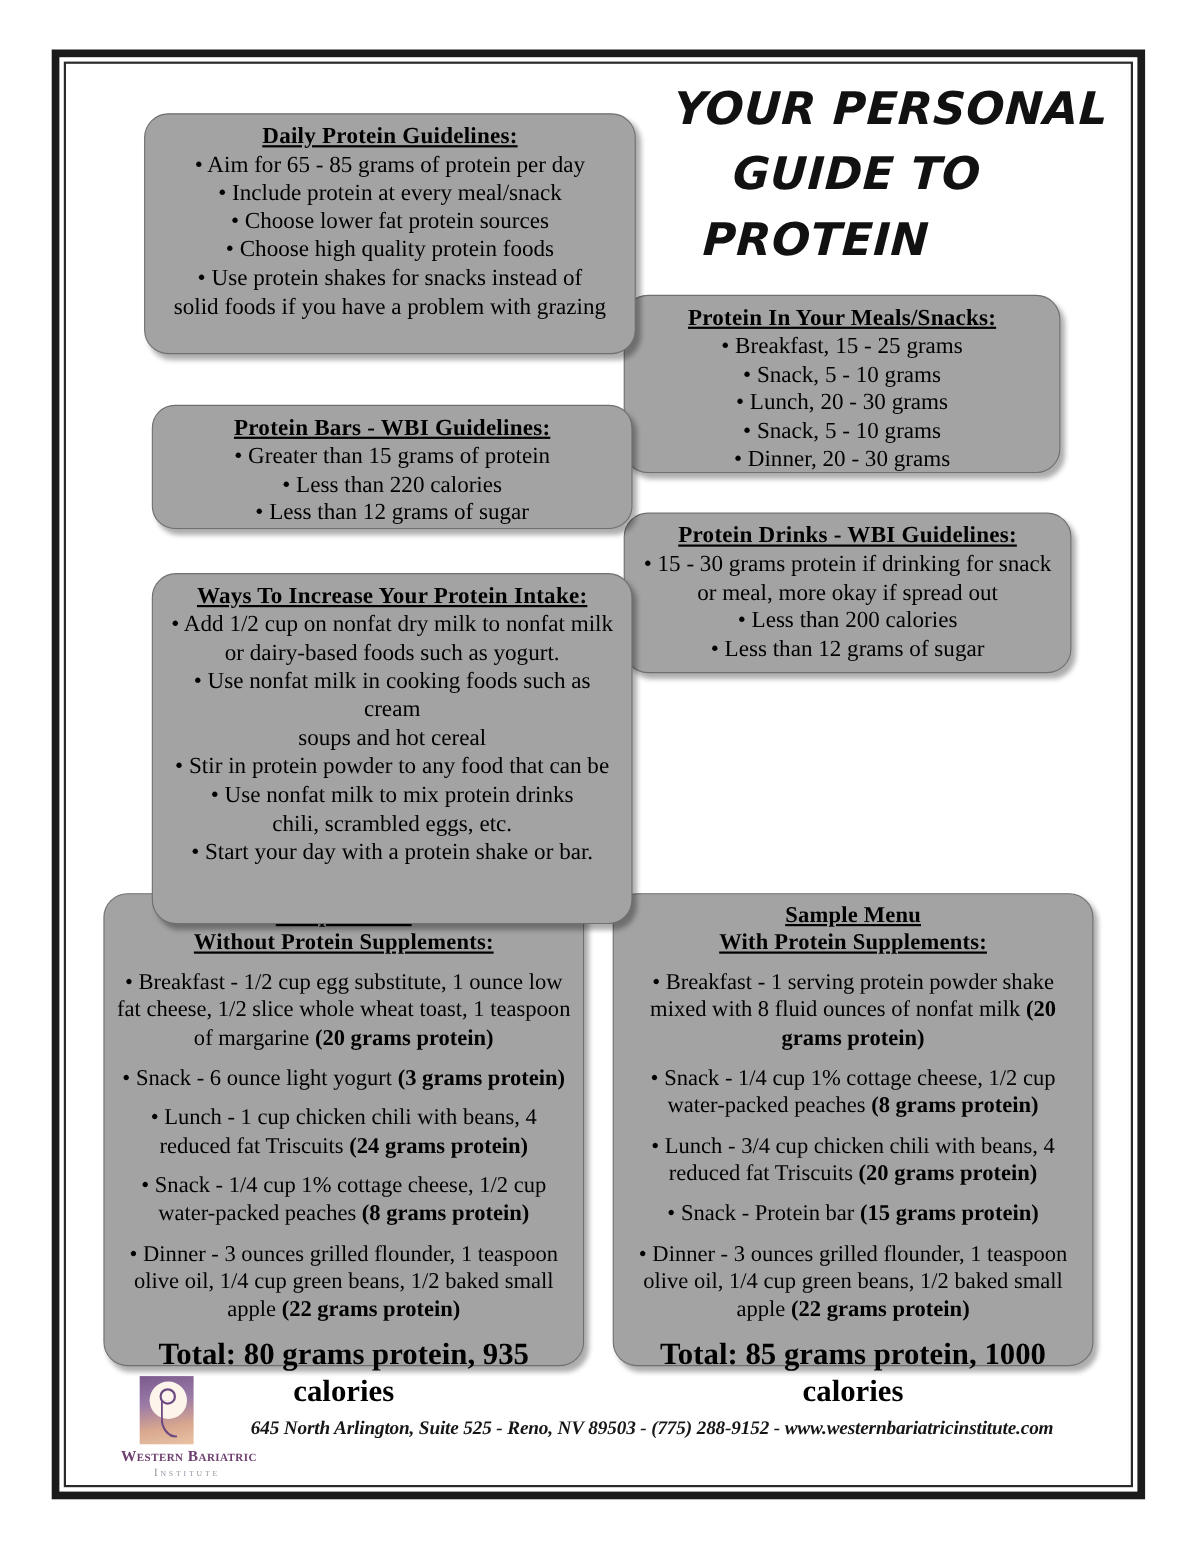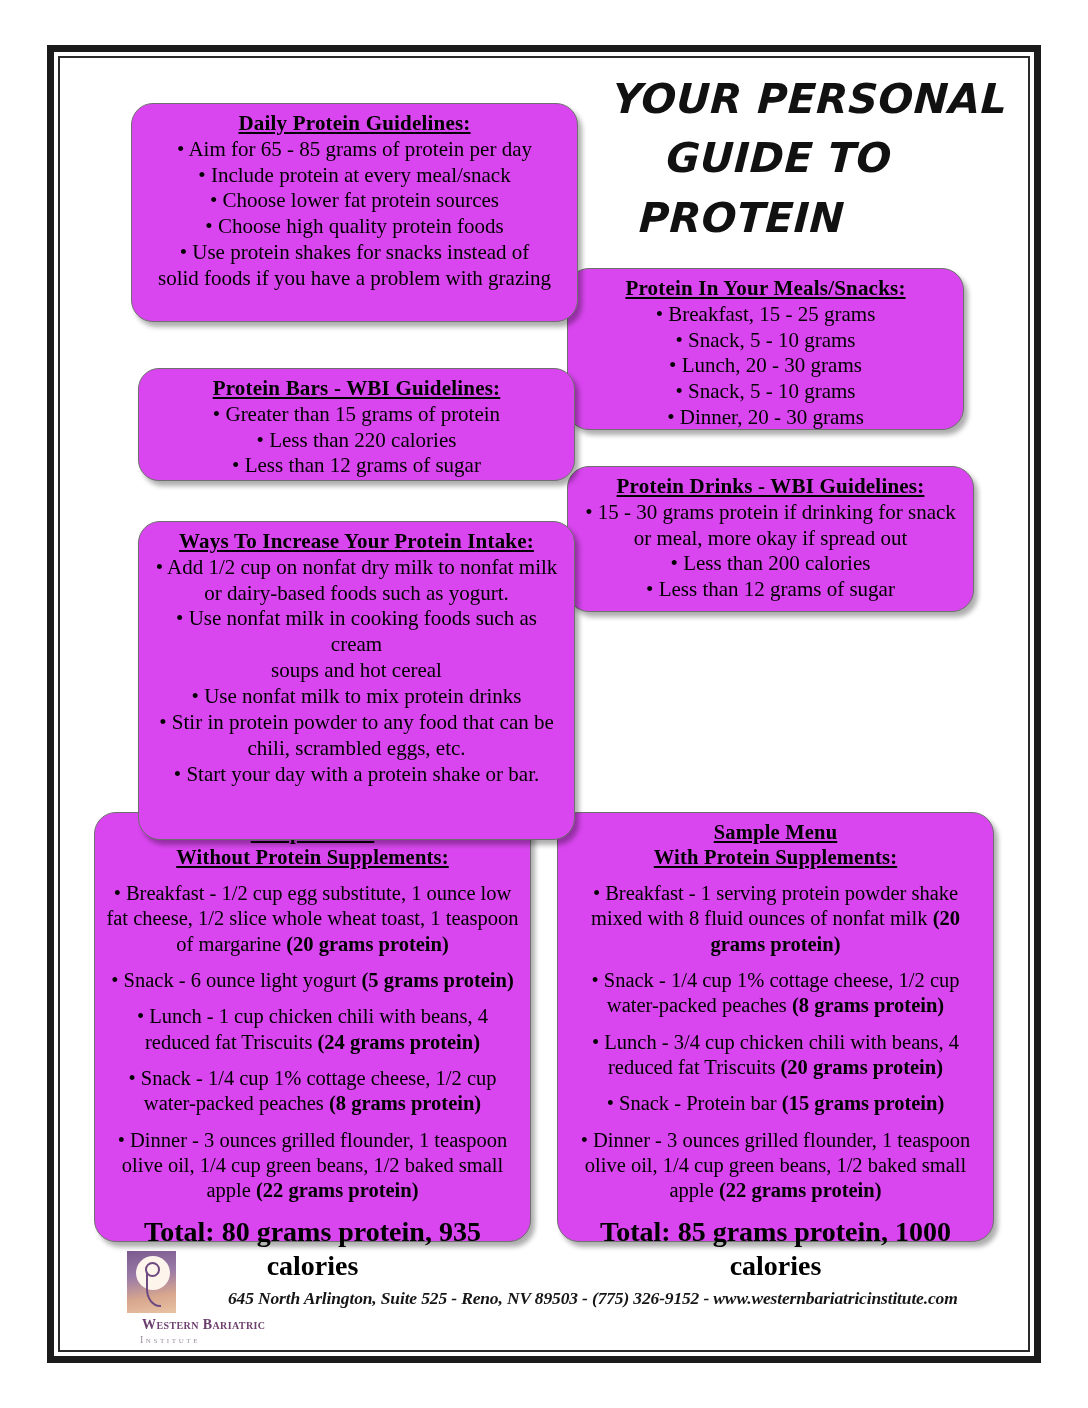--- a/index.html
+++ b/index.html
@@ -33,21 +33,21 @@
     position: absolute;
     left: 58px; top: 56px;
     width: 972px; height: 1296px;
     border: 2px solid #2a2a2a;
     box-sizing: border-box;
   }
 
   
   .box {
     position: absolute;
-    background: #d946ef;
+    background: #a3a3a3;
     border: 1.5px solid #6f6f6f;
     border-radius: 22px;
     box-sizing: border-box;
     box-shadow: 4px 5px 5px rgba(0,0,0,0.32);
     text-align: center;
     padding: 7px 10px 9px 10px;
   }
   .box .head {
     font-weight: bold;
     text-decoration: underline;
@@ -154,21 +154,20 @@
     width: 120px;
     text-align: center;
     font-family: "Liberation Serif", serif;
     font-variant: small-caps;
     font-weight: bold;
     font-size: 14px;
     color: #6d3f6e;
     letter-spacing: .4px;
     line-height: 1.25;
     white-space: nowrap;
-    margin-left: 32px;
   }
   #logo-sub {
     position: absolute;
     left: 0px; top: 88px;
     width: 120px;
     text-align: center;
     font-family: "Liberation Serif", serif;
     font-variant: small-caps;
     font-size: 10px;
     color: #9b8fa0;
@@ -236,31 +235,31 @@
     <span class="line">• Less than 200 calories</span>
     <span class="line">• Less than 12 grams of sugar</span>
   </div>
 
   <div class="box" id="box-ways">
     <span class="head">Ways To Increase Your Protein Intake:</span>
     <span class="line">• Add 1/2 cup on nonfat dry milk to nonfat milk</span>
     <span class="line">or dairy-based foods such as yogurt.</span>
     <span class="line">• Use nonfat milk in cooking foods such as cream</span>
     <span class="line">soups and hot cereal</span>
+    <span class="line">• Stir in protein powder to any food that can be</span>
     <span class="line">• Use nonfat milk to mix protein drinks</span>
-    <span class="line">• Stir in protein powder to any food that can be</span>
     <span class="line">chili, scrambled eggs, etc.</span>
     <span class="line">• Start your day with a protein shake or bar.</span>
   </div>
 
   <div class="box" id="box-menu-left">
     <span class="head">Sample Menu</span>
     <span class="head">Without Protein Supplements:</span>
     <span class="para">• Breakfast - 1/2 cup egg substitute, 1 ounce low fat cheese, 1/2 slice whole wheat toast, 1 teaspoon of margarine <b>(20 grams protein)</b></span>
-    <span class="para">• Snack - 6 ounce light yogurt <b>(5 grams protein)</b></span>
+    <span class="para">• Snack - 6 ounce light yogurt <b>(3 grams protein)</b></span>
     <span class="para">• Lunch - 1 cup chicken chili with beans, 4 reduced fat Triscuits <b>(24 grams protein)</b></span>
     <span class="para">• Snack - 1/4 cup 1% cottage cheese, 1/2 cup water-packed peaches <b>(8 grams protein)</b></span>
     <span class="para">• Dinner - 3 ounces grilled flounder, 1 teaspoon olive oil, 1/4 cup green beans, 1/2 baked small apple <b>(22 grams protein)</b></span>
     <span class="total">Total:  80 grams protein, 935 calories</span>
   </div>
 
   <div class="box" id="box-menu-right">
     <span class="head">Sample Menu</span>
     <span class="head">With Protein Supplements:</span>
     <span class="para">• Breakfast - 1 serving protein powder shake mixed with 8 fluid ounces of nonfat milk <b>(20 grams protein)</b></span>
@@ -272,16 +271,16 @@
   </div>
 
   <div id="footer">
     <div id="logo-mark">
       <div class="blob"></div>
       <div class="head-dot"></div>
       <div class="body-curve"></div>
     </div>
     <div id="logo-name">Western Bariatric</div>
     <div id="logo-sub">Institute</div>
-    <div id="address">645 North Arlington, Suite 525 - Reno, NV 89503 -  (775) 326-9152 - www.westernbariatricinstitute.com</div>
+    <div id="address">645 North Arlington, Suite 525 - Reno, NV 89503 -  (775) 288-9152 - www.westernbariatricinstitute.com</div>
   </div>
 
 </div>
 
 </body></html>

